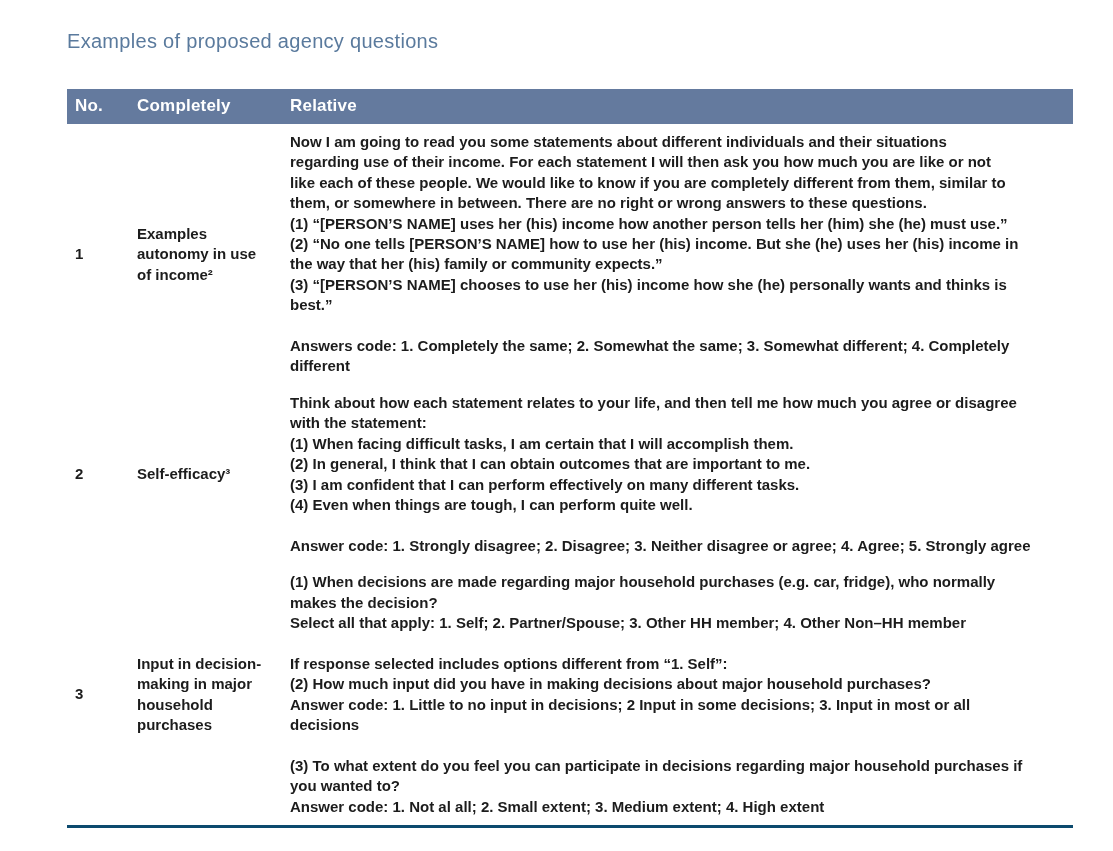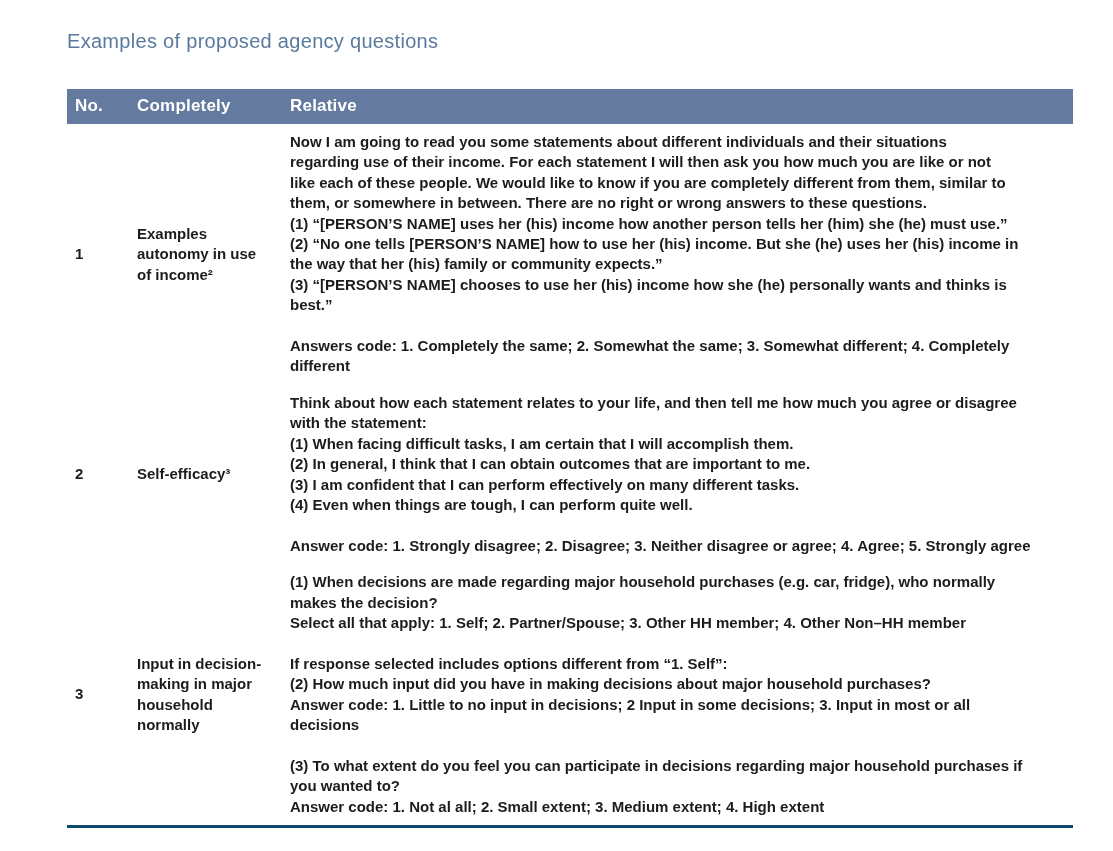--- a/index.html
+++ b/index.html
@@ -110,21 +110,21 @@
 (3) I am confident that I can perform effectively on many different tasks.
 (4) Even when things are tough, I can perform quite well.
 
 Answer code: 1. Strongly disagree; 2. Disagree; 3. Neither disagree or agree; 4. Agree; 5. Strongly agree</td>
       </tr>
       <tr>
         <td class="no">3</td>
         <td class="ind">Input in decision-
 making in major
 household
-normally</td>
+purchases</td>
         <td class="q">(1) When decisions are made regarding major household purchases (e.g. car, fridge), who normally
 makes the decision?
 Select all that apply: 1. Self; 2. Partner/Spouse; 3. Other HH member; 4. Other Non–HH member
 
 If response selected includes options different from “1. Self”:
 (2) How much input did you have in making decisions about major household purchases?
 Answer code: 1. Little to no input in decisions; 2 Input in some decisions; 3. Input in most or all
 decisions
 
 (3) To what extent do you feel you can participate in decisions regarding major household purchases if

